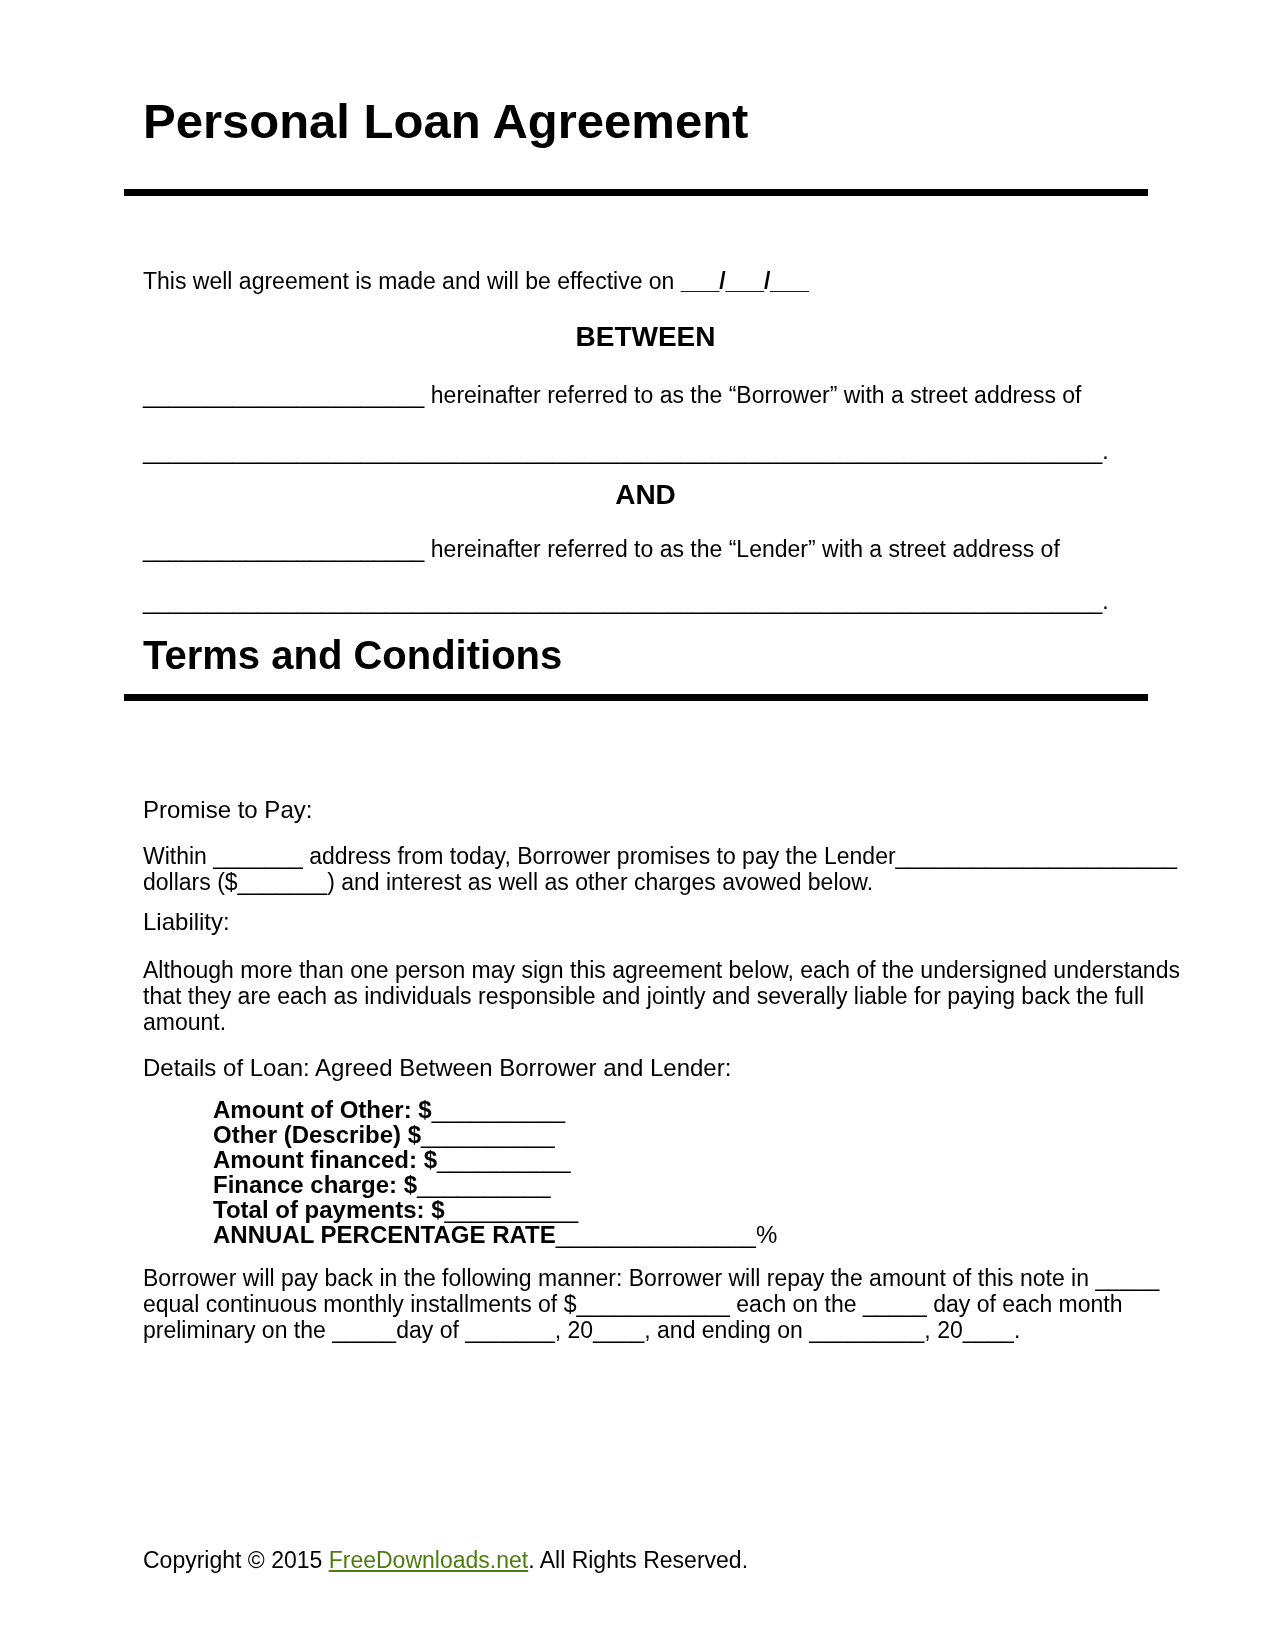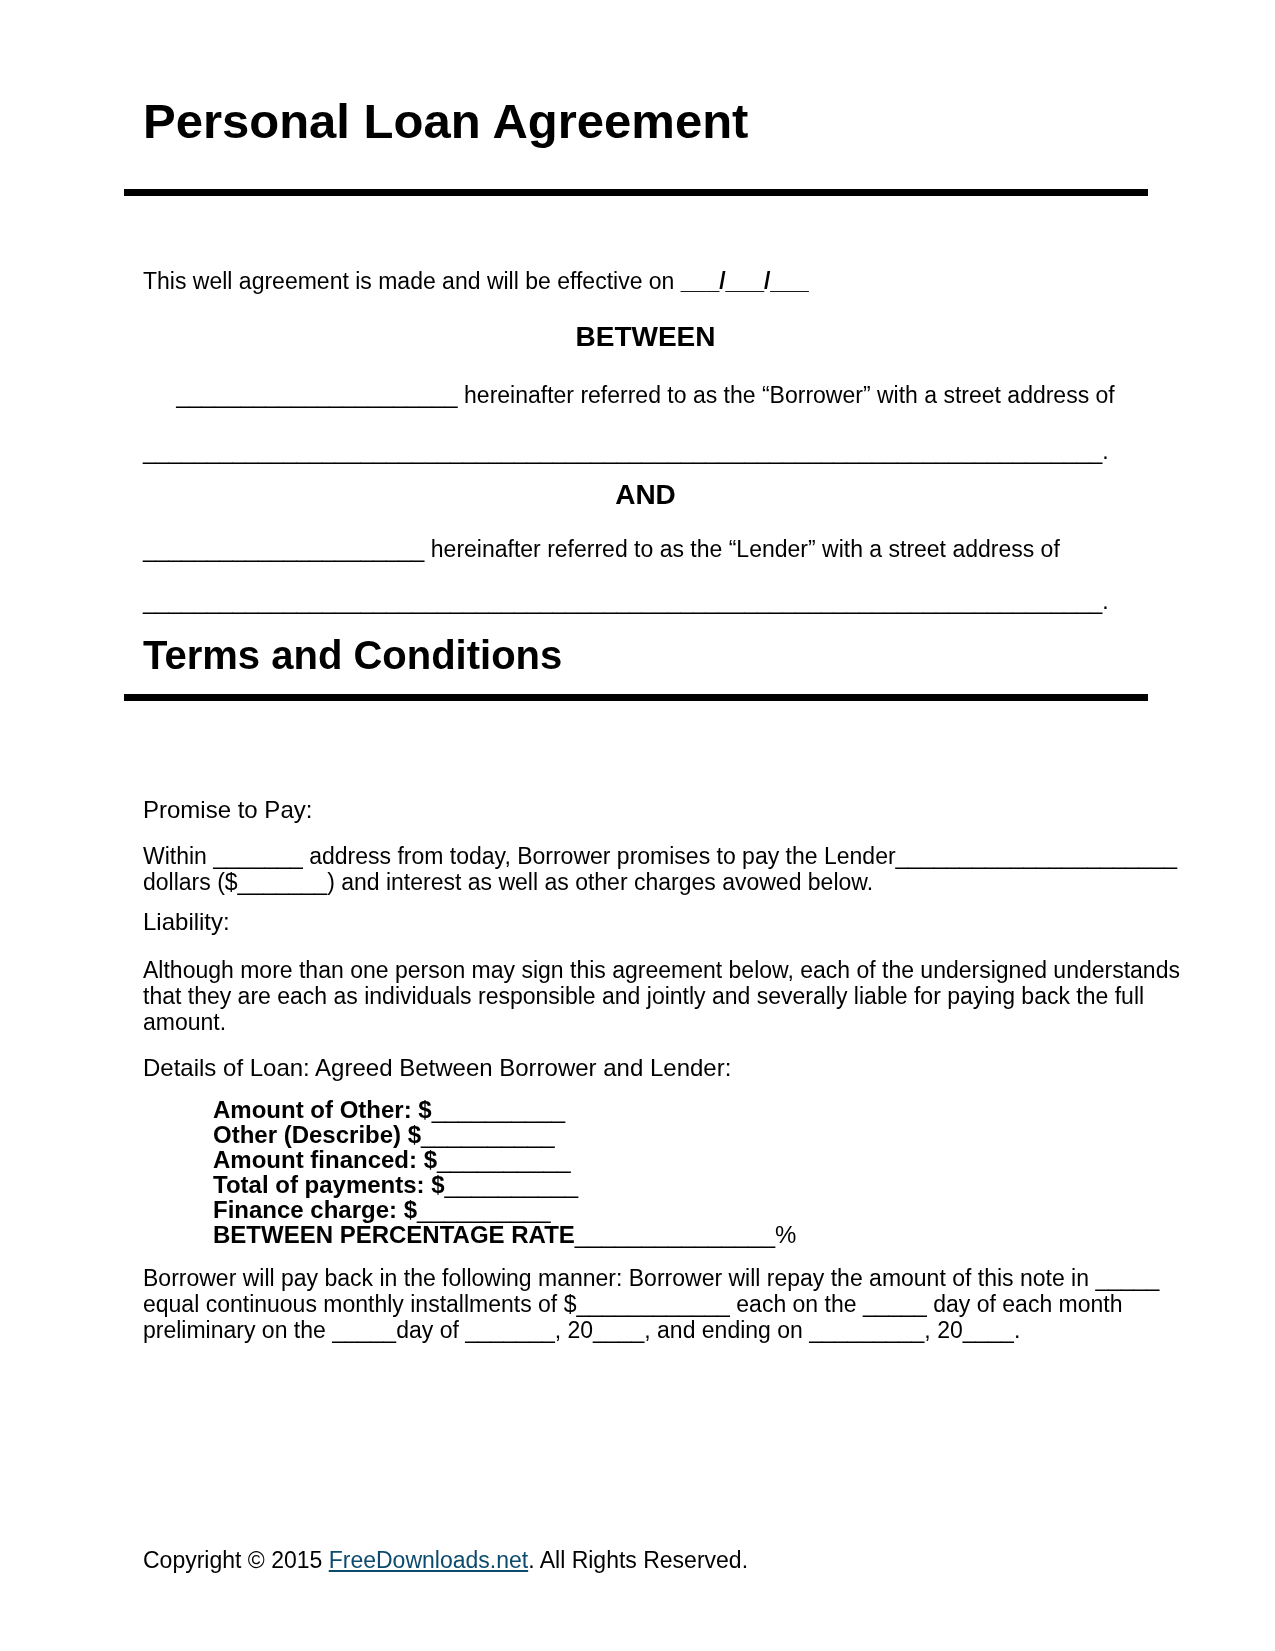--- a/index.html
+++ b/index.html
@@ -32,21 +32,21 @@
   }
   .rule-title { margin-top: 38px; }
   .rule-terms { margin-top: 9px; }
 
   .body-text {
     font-size: 23px;
     line-height: 26px;
     white-space: pre;
   }
   .intro-line   { margin-top: 72px; }
-  .party-line   { margin-top: 28px; text-align: center; }
+  .party-line   { margin-top: 28px; }
   .party-line-2 { margin-top: 24px; }
   .addr-line    { margin-top: 30px; }
   .addr-line-2  { margin-top: 26px; }
 
   .sub-head {
     font-size: 28px;
     font-weight: bold;
     line-height: 34px;
     text-align: center;
   }
@@ -136,24 +136,24 @@
   <p class="section-body liability-body">Although more than one person may sign this agreement below, each of the undersigned understands
 that they are each as individuals responsible and jointly and severally liable for paying back the full
 amount.</p>
 
   <h3 class="section-head details-head">Details of Loan: Agreed Between Borrower and Lender:</h3>
 
   <div class="loan-list">
     <div class="loan-item"><span class="lbl">Amount of Other: $</span><span>__________</span><span></span></div>
     <div class="loan-item"><span class="lbl">Other (Describe) $</span><span>__________</span><span></span></div>
     <div class="loan-item"><span class="lbl">Amount financed: $</span><span>__________</span><span></span></div>
+    <div class="loan-item"><span class="lbl">Finance charge: $</span><span>__________</span><span></span></div>
     <div class="loan-item"><span class="lbl">Total of payments: $</span><span>__________</span><span></span></div>
-    <div class="loan-item"><span class="lbl">Finance charge: $</span><span>__________</span><span></span></div>
-    <div class="loan-item"><span class="lbl">BETWEEN PERCENTAGE RATE</span><span>_______________</span><span>%</span></div>
+    <div class="loan-item"><span class="lbl">ANNUAL PERCENTAGE RATE</span><span>_______________</span><span>%</span></div>
   </div>
 
   <p class="section-body repay-body">Borrower will pay back in the following manner: Borrower will repay the amount of this note in _____
 equal continuous monthly installments of $____________ each on the _____ day of each month
 preliminary on the _____day of _______, 20____, and ending on _________, 20____.</p>
 
-  <div class="footer"><span>Copyright © 2015 </span><a style="color: #0c4a6e;">FreeDownloads.net</a><span>. All Rights Reserved.</span></div>
+  <div class="footer"><span>Copyright © 2015 </span><a style="color: #4d7c0f;">FreeDownloads.net</a><span>. All Rights Reserved.</span></div>
 
 </div>
 
 </body></html>

